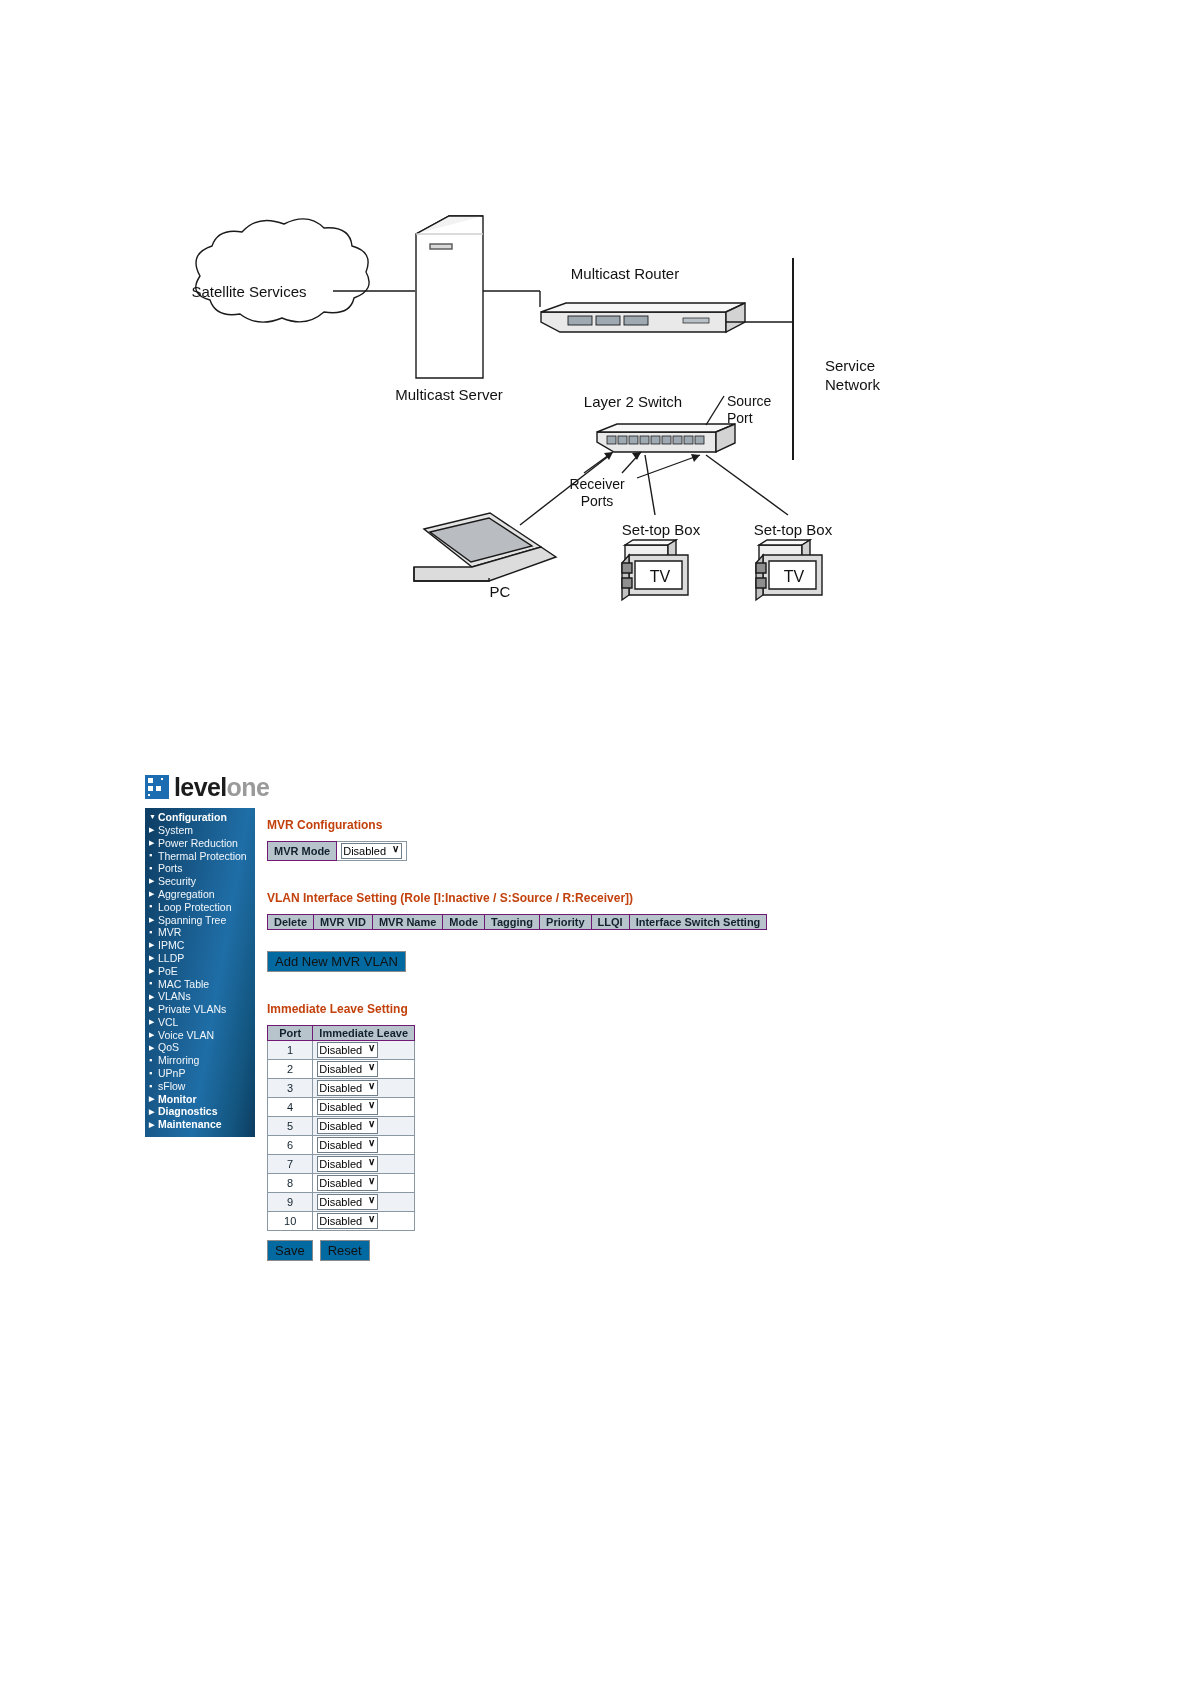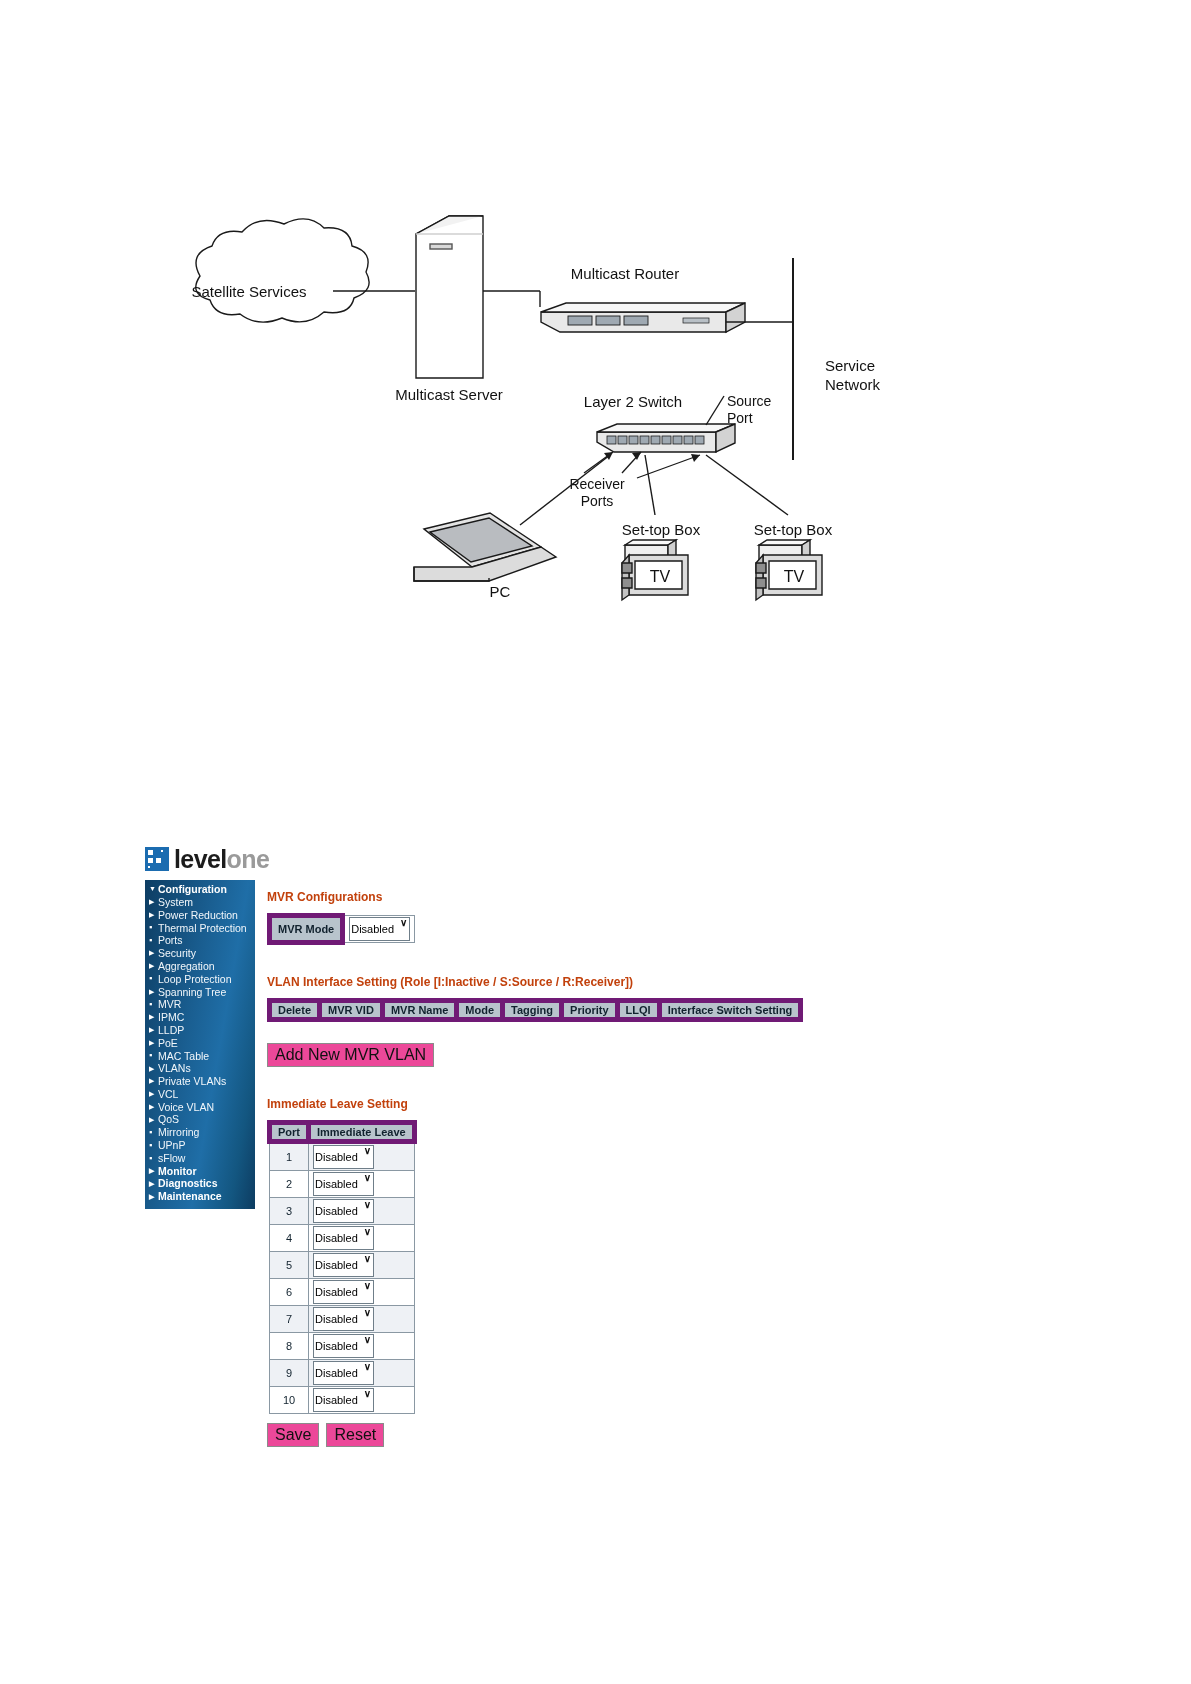--- a/index.html
+++ b/index.html
@@ -22,21 +22,21 @@
     top: 0;
     width: 1191px;
     height: 700px;
   }
   #diagram svg { display: block; }
 
   
   #webui {
     position: absolute;
     left: 145px;
-    top: 838px;
+    top: 766px;
     width: 857px;
   }
 
   .ui-topbar {
     position: relative;
     height: 42px;
   }
   .logo-block {
     position: absolute;
     left: 0;
@@ -166,21 +166,21 @@
     margin: 0 0 9px 0;
   }
   .sect-title.spaced { margin-top: 30px; }
 
   table.grid {
     border-collapse: collapse;
     font-size: 11px;
   }
   table.grid th {
     background: #b8c4cc;
-    border: 5px solid #701a75;
+    border: 1px solid #701a75;
     color: #11222e;
     font-weight: bold;
     font-size: 11px;
     padding: 1px 6px;
     text-align: center;
     white-space: nowrap;
   }
   table.grid td {
     border: 1px solid #8a98a3;
     padding: 0 5px;
@@ -197,21 +197,21 @@
     background: #ffffff;
   }
 
   select.sel {
     font-family: "Liberation Sans", sans-serif;
     font-size: 11px;
     padding: 0 1px;
     border: 1px solid #6f7e89;
     background: #ffffff;
     color: #000000;
-    height: 24px;
+    height: 16px;
     line-height: 14px;
     -webkit-appearance: none;
     appearance: none;
     padding-right: 15px;
     background-image: linear-gradient(transparent, transparent);
     position: relative;
   }
   .selwrap {
     position: relative;
     display: inline-block;
@@ -225,22 +225,22 @@
     color: #111;
     pointer-events: none;
     font-weight: bold;
   }
 
   
   .vlan-tbl { margin-bottom: 21px; }
 
   button.btn {
     font-family: "Liberation Sans", sans-serif;
-    font-size: 16px;
-    background: #ec4899;
+    font-size: 13px;
+    background: #0369a1;
     border: 1px solid #8b8b8b;
     padding: 2px 7px;
     color: #111111;
     cursor: pointer;
   }
   .btnrow { margin-top: 9px; display: flex; gap: 7px; }
 
   
   .il-tbl { width: 148px; }
   .il-tbl th.port-h { width: 40px; }

